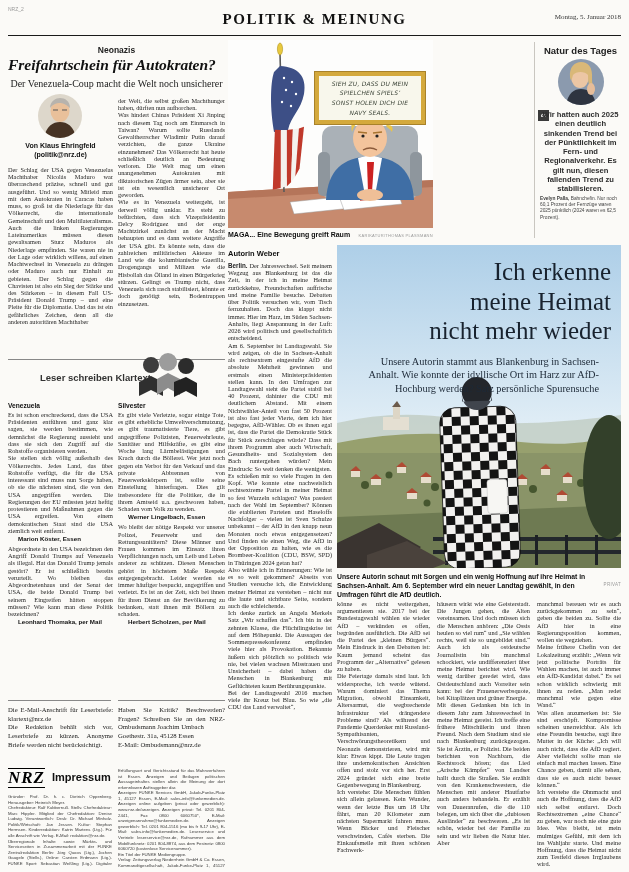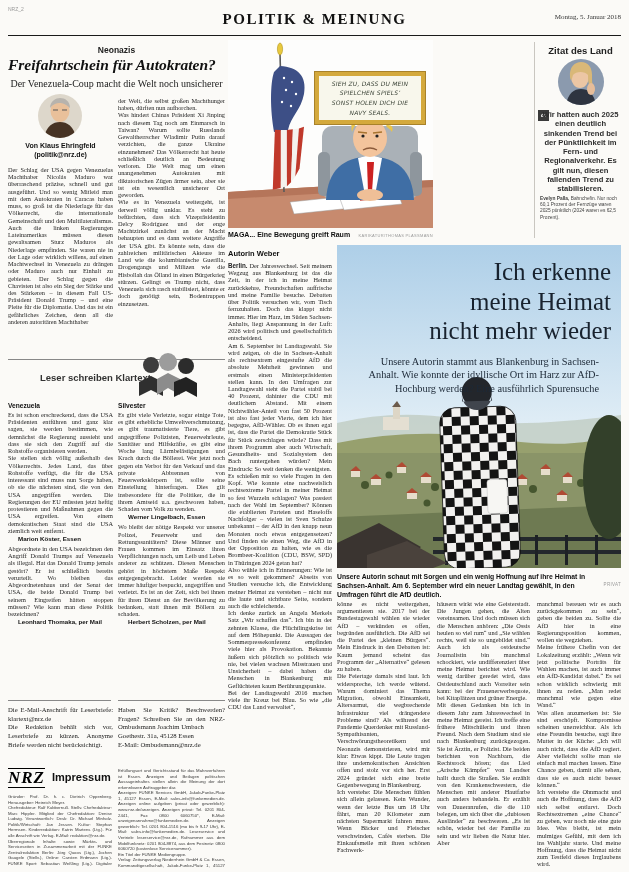--- a/index.html
+++ b/index.html
@@ -258,37 +258,37 @@
       <circle cx="143" cy="147" r="15" fill="#23262b"></circle>
       <path d="M128,150 A15 15 0 0 0 158,150 L158,156 L128,156 Z" fill="#40454d"></path>
     </g>
   </svg>
   
   <div class="photo-headline" style="position:absolute;left:10px;top:12px;width:264px;font-size:25px;line-height:1.18">
     <div>Ich erkenne</div>
     <div>meine Heimat</div>
     <div>nicht mehr wieder</div>
   </div>
-  <div class="photo-headline" style="position:absolute;left:22px;top:110px;width:240px;font-size:10.3px;line-height:1.3;color:#1d2937">Unsere Autorin stammt aus Blankenburg in Sachsen-Anhalt. Wie konnte der idyllische Ort im Harz zur AfD-Hochburg werden? Eine ausführlich Spurensuche</div>
+  <div class="photo-headline" style="position:absolute;left:22px;top:110px;width:240px;font-size:10.3px;line-height:1.3;color:#1d2937">Unsere Autorin stammt aus Blankenburg in Sachsen-Anhalt. Wie konnte der idyllische Ort im Harz zur AfD-Hochburg werden? Satz persönliche Spurensuche</div>
 </div>
 <div class="abs caption-b" style="left:337px;top:572px;width:260px;font-size:6.8px;line-height:1.35;color:#111">Unsere Autorin schaut mit Sorgen und ein wenig Hoffnung auf ihre Heimat in Sachsen-Anhalt. Am 6. September wird ein neuer Landtag gewählt, in den Umfragen führt die AfD deutlich.</div>
 <div class="abs credit" style="left:596px;top:582px;width:25px;text-align:right;font-size:4.5px">PRIVAT</div>
 
 <div class="abs body-text pre" style="left:337px;top:600px;width:93px;height:268px">könne es nicht weitergehen, argumentieren sie. 2017 bei der Bundestagswahl wählen sie wieder AfD – verkünden es offen, begründen ausführlich. Die AfD sei die Partei des „kleinen Bürgers“. Mein Eindruck in den Debatten ist: Kaum jemand scheint das Programm der „Alternative“ gelesen zu haben.
 Die Feiertage damals sind laut. Ich widerspreche, ich werde wütend. Warum dominiert das Thema Migration, obwohl Einsamkeit, Altersarmut, die wegbrechende Infrastruktur viel drängendere Probleme sind? Als während der Pandemie Querdenker mit Russland-Sympathisanten, Verschwörungstheoretikern und Neonazis demonstrieren, wird mir klar: Etwas kippt. Die Leute tragen ihre undemokratischen Ansichten offen und stolz vor sich her. Erst 2024 gründet sich eine breite Gegenbewegung in Blankenburg.
 Ich verstehe: Die Menschen fühlen sich allein gelassen. Kein Wunder, wenn der letzte Bus um 18 Uhr fährt, man 20 Kilometer zum nächsten Supermarkt fahren muss. Wenn Bäcker und Fleischer verschwinden, Cafés sterben. Die Einkaufsmeile mit ihren schönen Fachwerk-</div>
 <div class="abs body-text pre" style="left:437px;top:600px;width:93px;height:268px">häusern wirkt wie eine Geisterstadt. Die Jungen gehen, die Alten vereinsamen. Und doch müssen sich die Menschen anhören: „Die Ossis heulen so viel rum“ und „Sie wählen rechts, weil sie so ungebildet sind.“ Auch ich als ostdeutsche Journalistin bin manchmal schockiert, wie undifferenziert über meine Heimat berichtet wird. Wie wenig darüber geredet wird, dass Ostdeutschland auch Vorreiter sein kann: bei der Frauenerwerbsquote, bei Kitaplätzen und grüner Energie.
 Mit diesen Gedanken bin ich in diesem Jahr zum Jahreswechsel in meine Heimat gereist. Ich treffe eine frühere Mitschülerin und ihren Freund. Nach dem Studium sind sie nach Blankenburg zurückgezogen. Sie ist Ärztin, er Polizist. Die beiden berichten von Nachbarn, die Rechtsrock hören; das Lied „Arische Kämpfer“ von Landser hallt durch die Straßen. Sie erzählt von den Krankenschwestern, die Menschen mit anderer Hautfarbe auch anders behandeln. Er erzählt von Daueranrufen, die die 110 belegen, um sich über die „dubiosen Ausländer“ zu beschweren. „Es ist schön, wieder bei der Familie zu sein und wir lieben die Natur hier. Aber</div>
 <div class="abs body-text pre" style="left:537px;top:600px;width:84px;height:268px">manchmal bereuen wir es auch zurückgekommen zu sein“, geben die beiden zu. Sollte die AfD hier in eine Regierungsposition kommen, wollen sie wegziehen.
 Meine frühere Chefin von der Lokalzeitung erzählt: „Wenn wir jetzt politische Porträts für Wahlen machen, ist auch immer ein AfD-Kandidat dabei.“ Es sei schon wirklich schwierig mit ihnen zu reden. „Man redet manchmal wie gegen eine Wand.“
 Was allen anzumerken ist: Sie sind erschöpft. Kompromisse scheinen unerreichbar. Als ich eine Freundin besuche, sagt ihre Mutter in der Küche: „Ich will auch nicht, dass die AfD regiert. Aber vielleicht sollte man sie einfach mal machen lassen. Eine Chance geben, damit alle sehen, dass sie es auch nicht besser können.“
 Ich verstehe die Ohnmacht und auch die Hoffnung, dass die AfD sich selbst entlarvt. Doch Rechtsextremen „eine Chance“ zu geben, war noch nie eine gute Idee. Was bleibt, ist mein mulmiges Gefühl, mit dem ich ins Wahljahr starte. Und meine Hoffnung, dass die Heimat nicht zum Testfeld dieses Irrglaubens wird.</div>
 
 <div class="rule-thin" style="left:534px;top:42px;height:196px"></div>
-<div class="abs sans" style="left:540px;top:45px;width:81px;text-align:center;font-size:9.5px;font-weight:bold;color:#222">Zitat des Land</div>
+<div class="abs sans" style="left:540px;top:45px;width:81px;text-align:center;font-size:9.5px;font-weight:bold;color:#222">Natur des Tages</div>
 <div class="abs" style="left:558px;top:59px;width:46px;height:46px;border-radius:50%;overflow:hidden">
   <svg width="46" height="46" viewBox="0 0 46 46">
     <rect width="46" height="46" fill="#8b9aae"></rect>
     <path d="M8,46 C10,34 16,30 23,30 C30,30 36,34 38,46 Z" fill="#2e3440"></path>
     <ellipse cx="22" cy="18" rx="9" ry="11" fill="#ecc6a4"></ellipse>
     <path d="M12,18 C11,8 17,3 23,3 C30,3 35,8 34,20 C34,26 36,30 37,32 C31,30 30,24 30,16 C27,12 18,12 15,16 C14,20 13,24 12,18 Z" fill="#d9b878"></path>
     <ellipse cx="33" cy="30" rx="4" ry="6" fill="#e6bd9a"></ellipse>
   </svg>
 </div>
 <div class="abs" style="left:538px;top:110px;width:11px;height:11px;background:#3a3a3a;color:#fff;font-family:'Liberation Serif',serif;font-size:13px;line-height:16px;text-align:center">“</div>

